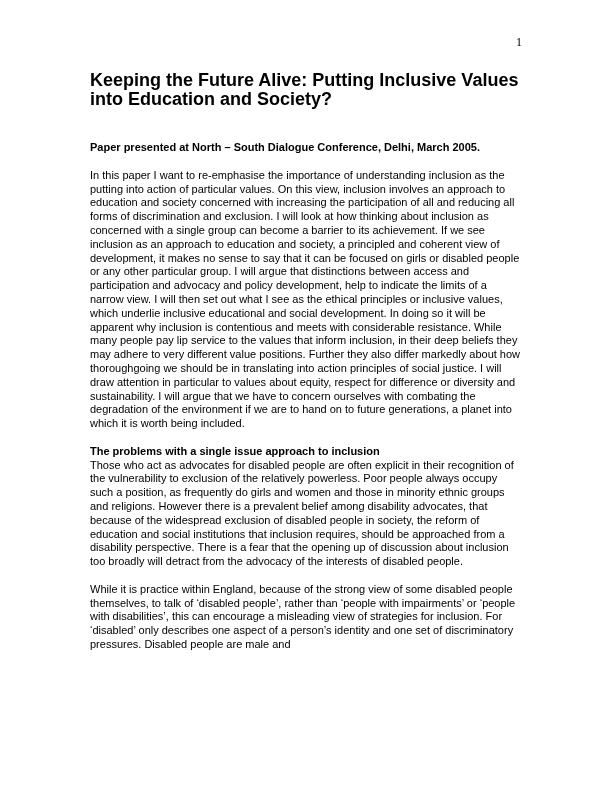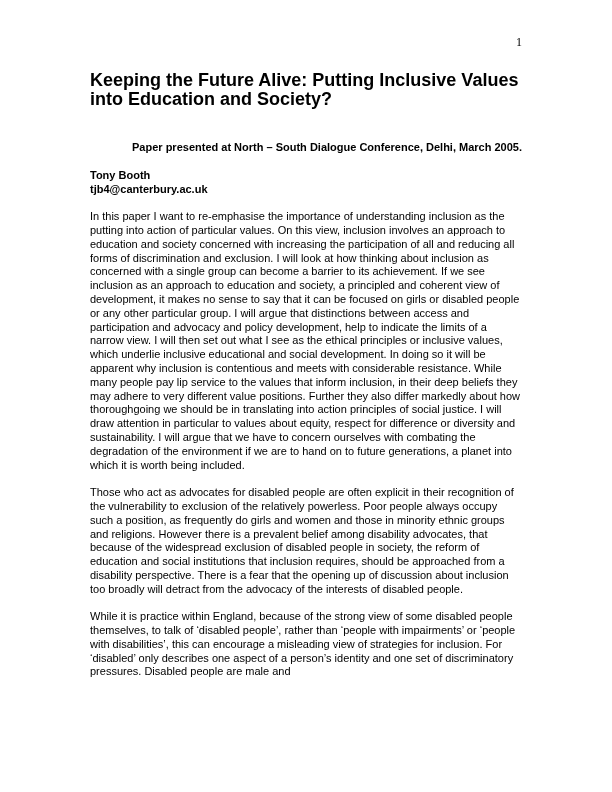--- a/index.html
+++ b/index.html
@@ -36,21 +36,20 @@
   }
   h1.title {
     font-size: 18px;
     line-height: 18.5px;
     font-weight: bold;
     margin: 0 0 33px 0;
   }
   p.subtitle {
     font-weight: bold;
     margin: 16px 0 14px 0;
-    text-align: right;
   }
   .author-block {
     font-weight: bold;
     margin: 0 0 13.8px 0;
   }
   .author-block p {
     margin: 0;
   }
   p.body-para {
     margin: 0 0 13.8px 0;
@@ -68,27 +67,24 @@
 <div class="page">
 
   <div class="page-number">1</div>
 
   <div class="doc">
 
     <h1 class="title">Keeping the Future Alive: Putting Inclusive Values into Education and Society?</h1>
 
     <p class="subtitle">Paper presented at North – South Dialogue Conference, Delhi, March 2005.</p>
 
-    <div class="author-block">
-      <p>Tony Booth</p>
-      <p>tjb4@canterbury.ac.uk</p>
-    </div>
 
     <p class="body-para">In this paper I want to re-emphasise the importance of understanding inclusion as the putting into action of particular values. On this view, inclusion involves an approach to education and society concerned with increasing the participation of all and reducing all forms of discrimination and exclusion. I will look at how thinking about inclusion as concerned with a single group can become a barrier to its achievement. If we see inclusion as an approach to education and society, a principled and coherent view of development, it makes no sense to say that it can be focused on girls or disabled people or any other particular group. I will argue that distinctions between access and participation and advocacy and policy development, help to indicate the limits of a narrow view. I will then set out what I see as the ethical principles or inclusive values, which underlie inclusive educational and social development. In doing so it will be apparent why inclusion is contentious and meets with considerable resistance. While many people pay lip service to the values that inform inclusion, in their deep beliefs they may adhere to very different value positions. Further they also differ markedly about how thoroughgoing we should be in translating into action principles of social justice. I will draw attention in particular to values about equity, respect for difference or diversity and sustainability. I will argue that we have to concern ourselves with combating the degradation of the environment if we are to hand on to future generations, a planet into which it is worth being included.</p>
 
+    <h2 class="section-heading">The problems with a single issue approach to inclusion</h2>
 
     <p class="body-para">Those who act as advocates for disabled people are often explicit in their recognition of the vulnerability to exclusion of the relatively powerless. Poor people always occupy such a position, as frequently do girls and women and those in minority ethnic groups and religions. However there is a prevalent belief among disability advocates, that because of the widespread exclusion of disabled people in society, the reform of education and social institutions that inclusion requires, should be approached from a disability perspective. There is a fear that the opening up of discussion about inclusion too broadly will detract from the advocacy of the interests of disabled people.</p>
 
     <p class="body-para">While it is practice within England, because of the strong view of some disabled people themselves, to talk of ‘disabled people’, rather than ‘people with impairments’ or ‘people with disabilities’, this can encourage a misleading view of strategies for inclusion. For ‘disabled’ only describes one aspect of a person’s identity and one set of discriminatory pressures. Disabled people are male and</p>
 
   </div>
 
 </div>
 
 </body></html>

